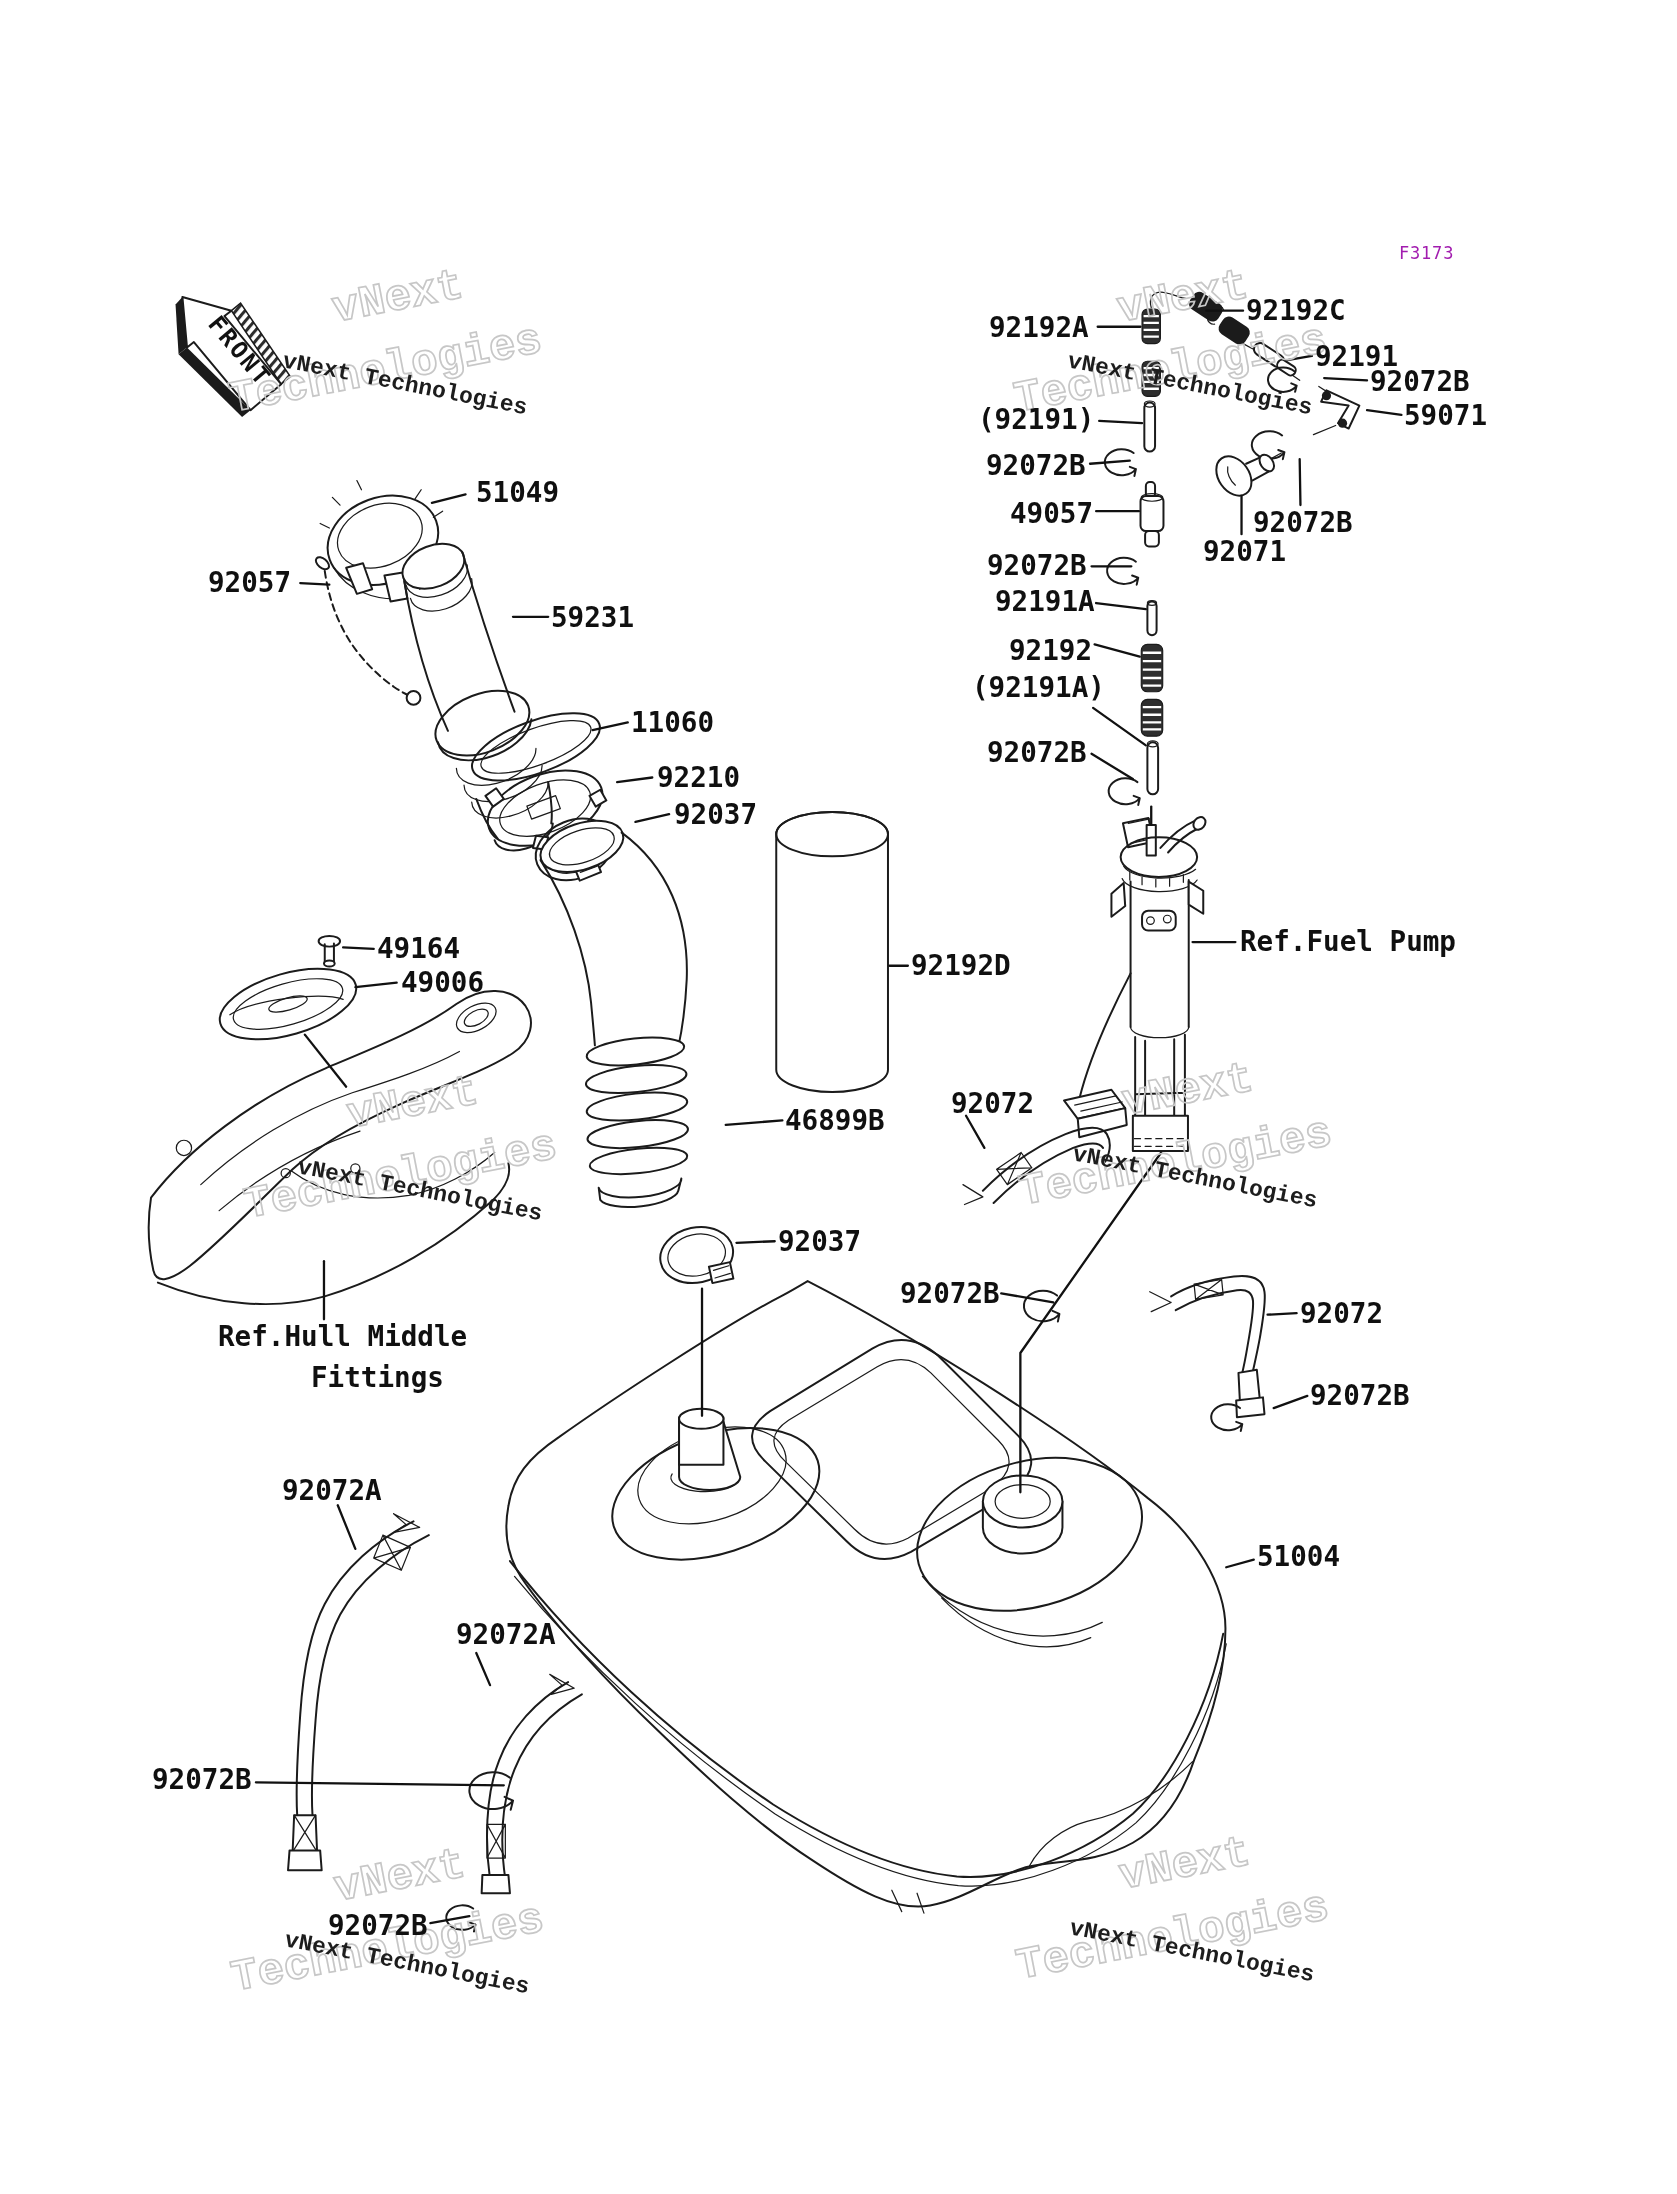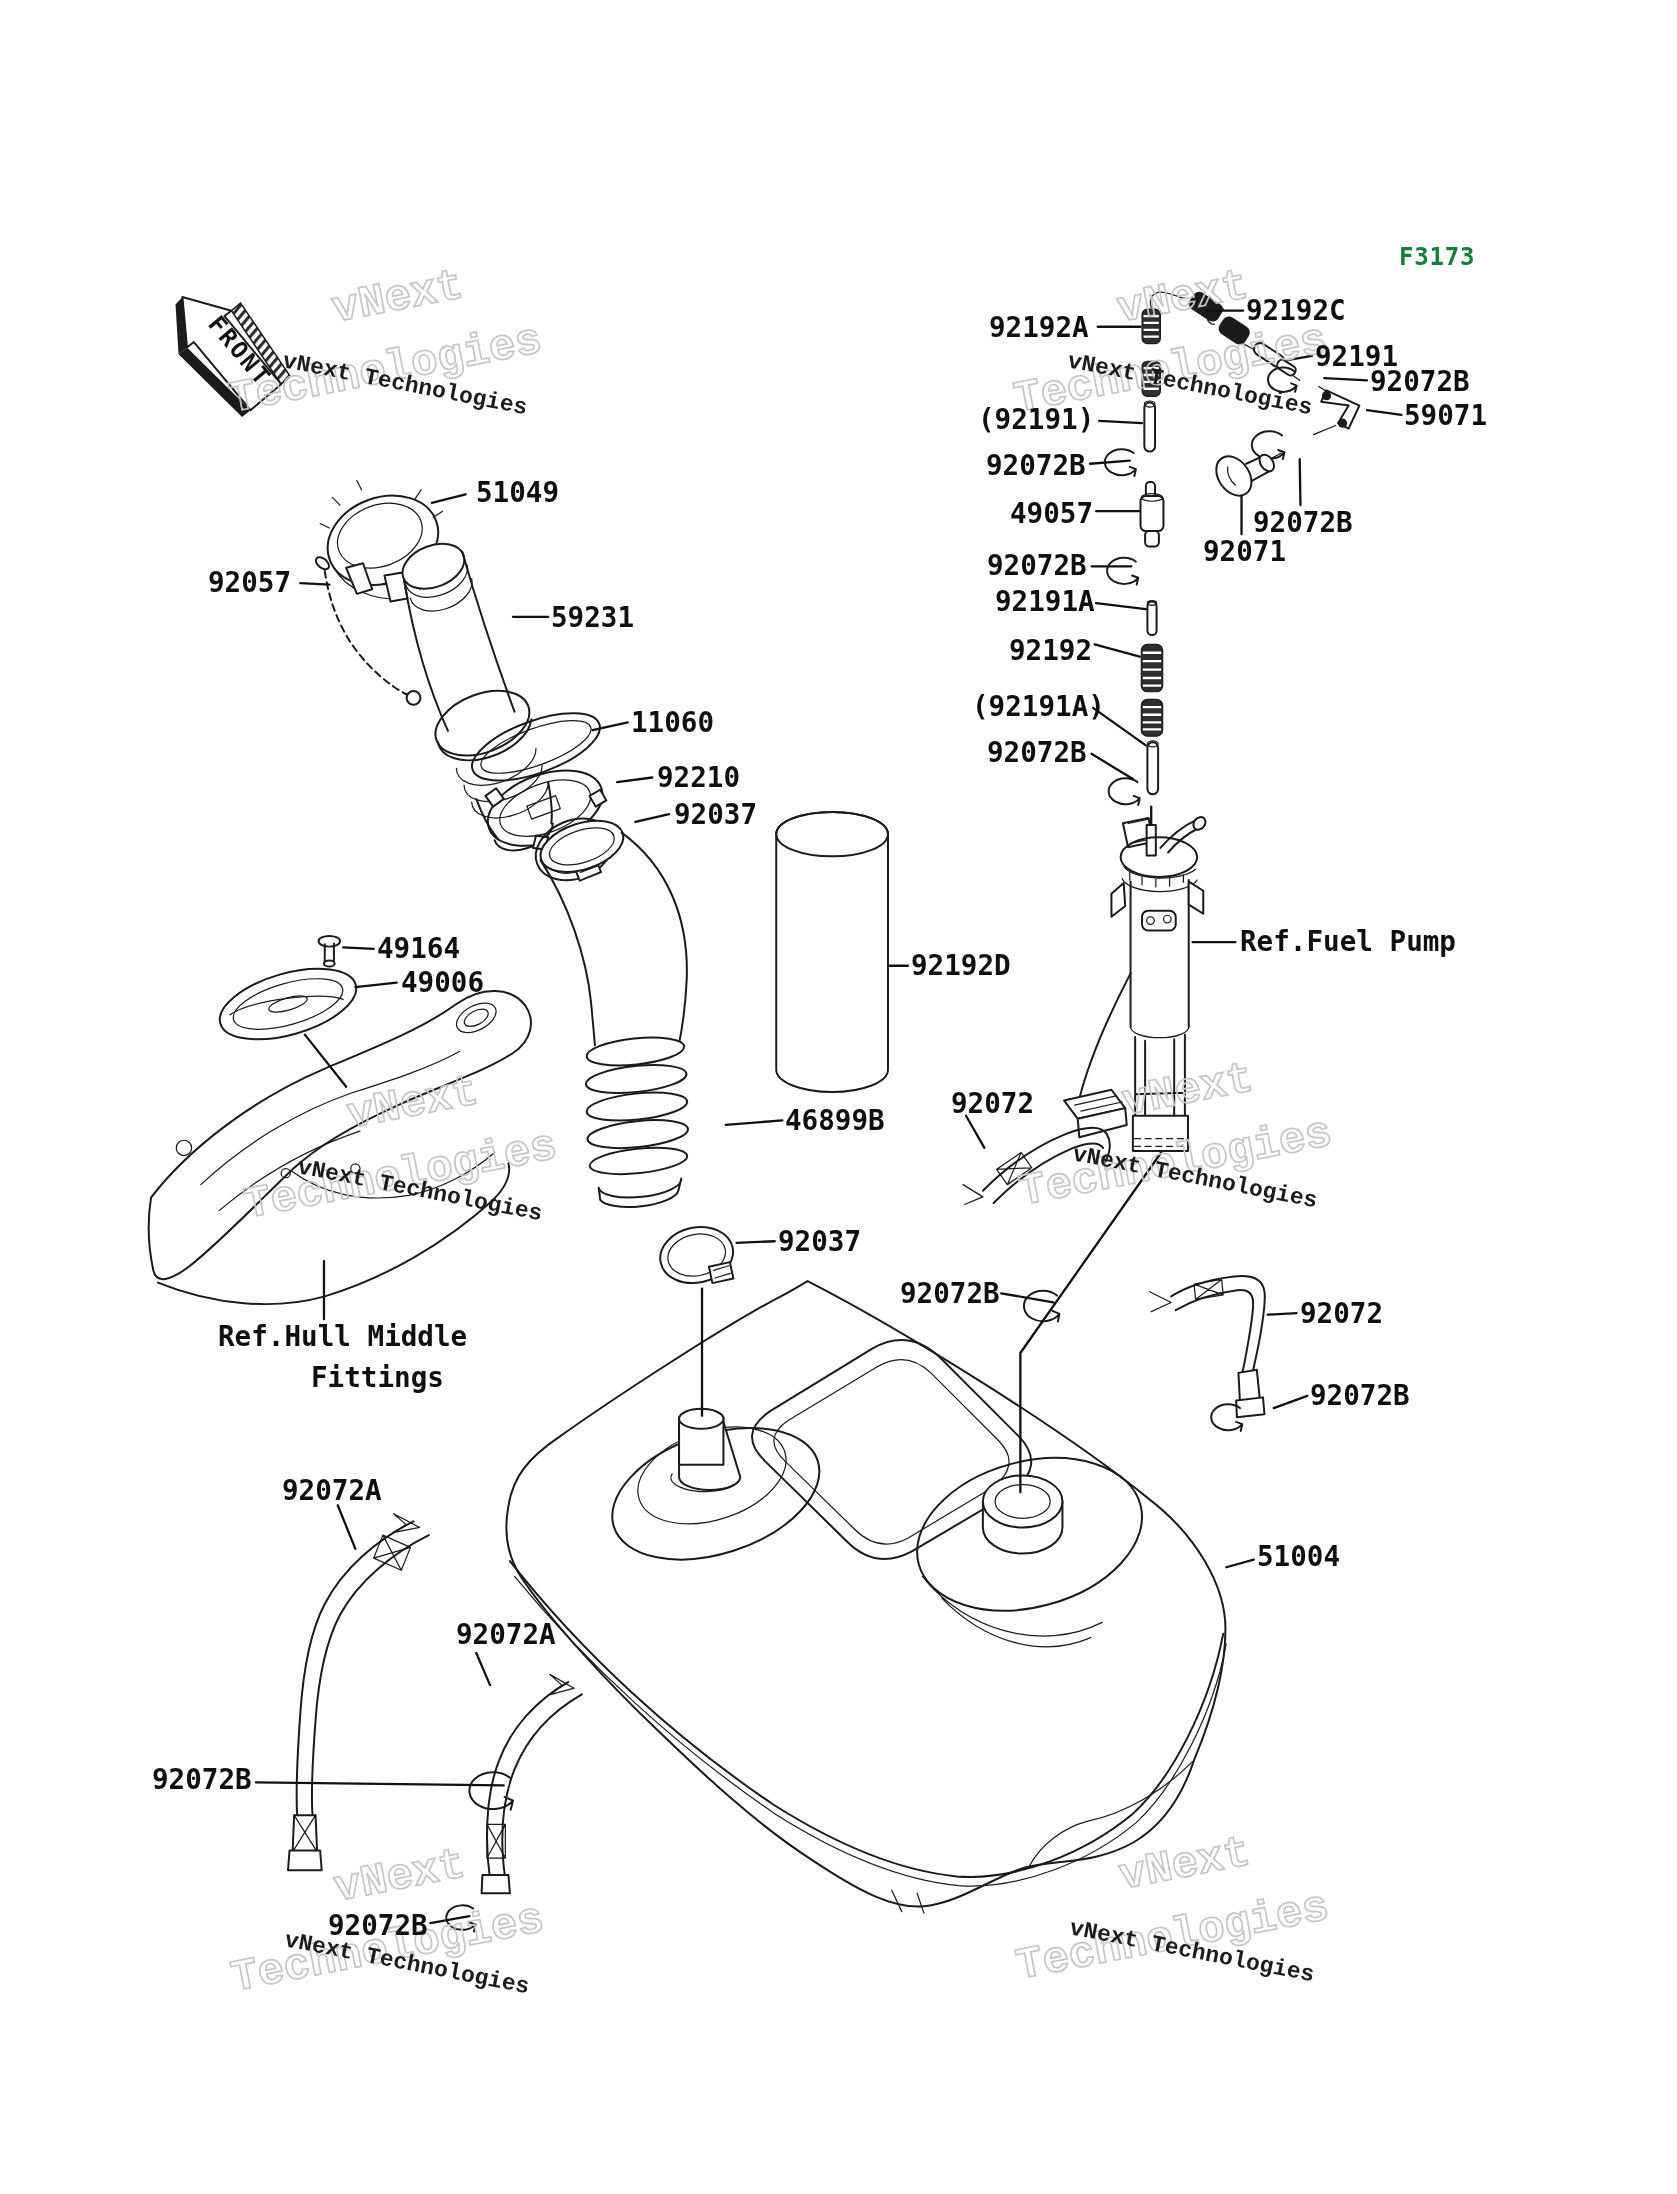--- a/index.html
+++ b/index.html
@@ -10,22 +10,22 @@
   .th{stroke-width:1.6;}
   .tk{stroke-width:3.2;}
   .fw{fill:#ffffff;stroke:#1b1b1b;stroke-width:2.6;stroke-linejoin:round;}
   .fd{fill:#1b1b1b;stroke:none;}
   .spring{fill:#2e2e2e;stroke:#1b1b1b;stroke-width:1.5;}
   .coil{stroke:#fff;stroke-width:3;fill:none;}
   .ldr{stroke:#111;stroke-width:3;fill:none;stroke-linecap:round;}
   #labels-layer,#wm-layer{position:absolute;left:0;top:0;width:100%;height:100%;pointer-events:none;}
   .plabel{position:absolute;font-family:"DejaVu Sans Mono",monospace;font-weight:bold;
           font-size:27.6px;line-height:1;color:#101010;white-space:nowrap;}
-  .figcode{position:absolute;font-family:"DejaVu Sans Mono",monospace;font-weight:bold;
-          font-size:24px;color:#15803d;letter-spacing:0.8px;}
+  .figcode{position:absolute;font-family:"DejaVu Sans Mono",monospace;font-weight:normal;
+          font-size:17px;color:#a21caf;letter-spacing:0.8px;}
   .wm{position:absolute;width:0;height:0;overflow:visible;}
   .wm span{position:absolute;white-space:nowrap;font-family:"Liberation Mono",monospace;font-weight:bold;}
   .wm .big{font-size:44px;color:transparent;-webkit-text-stroke:1.7px #c7c7c7;
            text-shadow:none;transform:rotate(-11deg);transform-origin:left center;}
   .wm .dark{font-size:23px;color:#1d1d1d;transform:rotate(11deg);transform-origin:left center;}
   svg text.front-t{font-family:"DejaVu Sans Mono",monospace;font-weight:bold;font-size:31px;
            letter-spacing:3px;fill:#111;}
 </style>
 </head>
 <body>
@@ -430,21 +430,21 @@
       <div class="plabel" style="left: 1370px; top: 368px;">92072B</div>
       <div class="plabel" style="left: 1404px; top: 402px;">59071</div>
       <div class="plabel" style="left: 978px; top: 406px;">(92191)</div>
       <div class="plabel" style="left: 986px; top: 452px;">92072B</div>
       <div class="plabel" style="left: 1010px; top: 500px;">49057</div>
       <div class="plabel" style="left: 1253px; top: 509px;">92072B</div>
       <div class="plabel" style="left: 1203px; top: 538px;">92071</div>
       <div class="plabel" style="left: 987px; top: 552px;">92072B</div>
       <div class="plabel" style="left: 995px; top: 588px;">92191A</div>
       <div class="plabel" style="left: 1009px; top: 626px; margin-top: 11px;">92192</div>
-      <div class="plabel" style="left: 972px; top: 693px;">(92191A)</div>
+      <div class="plabel" style="left: 972px; top: 674px;">(92191A)</div>
       <div class="plabel" style="left: 987px; top: 739px;">92072B</div>
       <div class="plabel" style="left: 468px; top: 479px; margin-left: 8px;">51049</div>
       <div class="plabel" style="left: 208px; top: 569px;">92057</div>
       <div class="plabel" style="left: 551px; top: 604px;">59231</div>
       <div class="plabel" style="left: 631px; top: 709px;">11060</div>
       <div class="plabel" style="left: 657px; top: 764px;">92210</div>
       <div class="plabel" style="left: 674px; top: 801px;">92037</div>
       <div class="plabel" style="left: 377px; top: 935px;">49164</div>
       <div class="plabel" style="left: 401px; top: 969px;">49006</div>
       <div class="plabel" style="left: 911px; top: 952px;">92192D</div>

